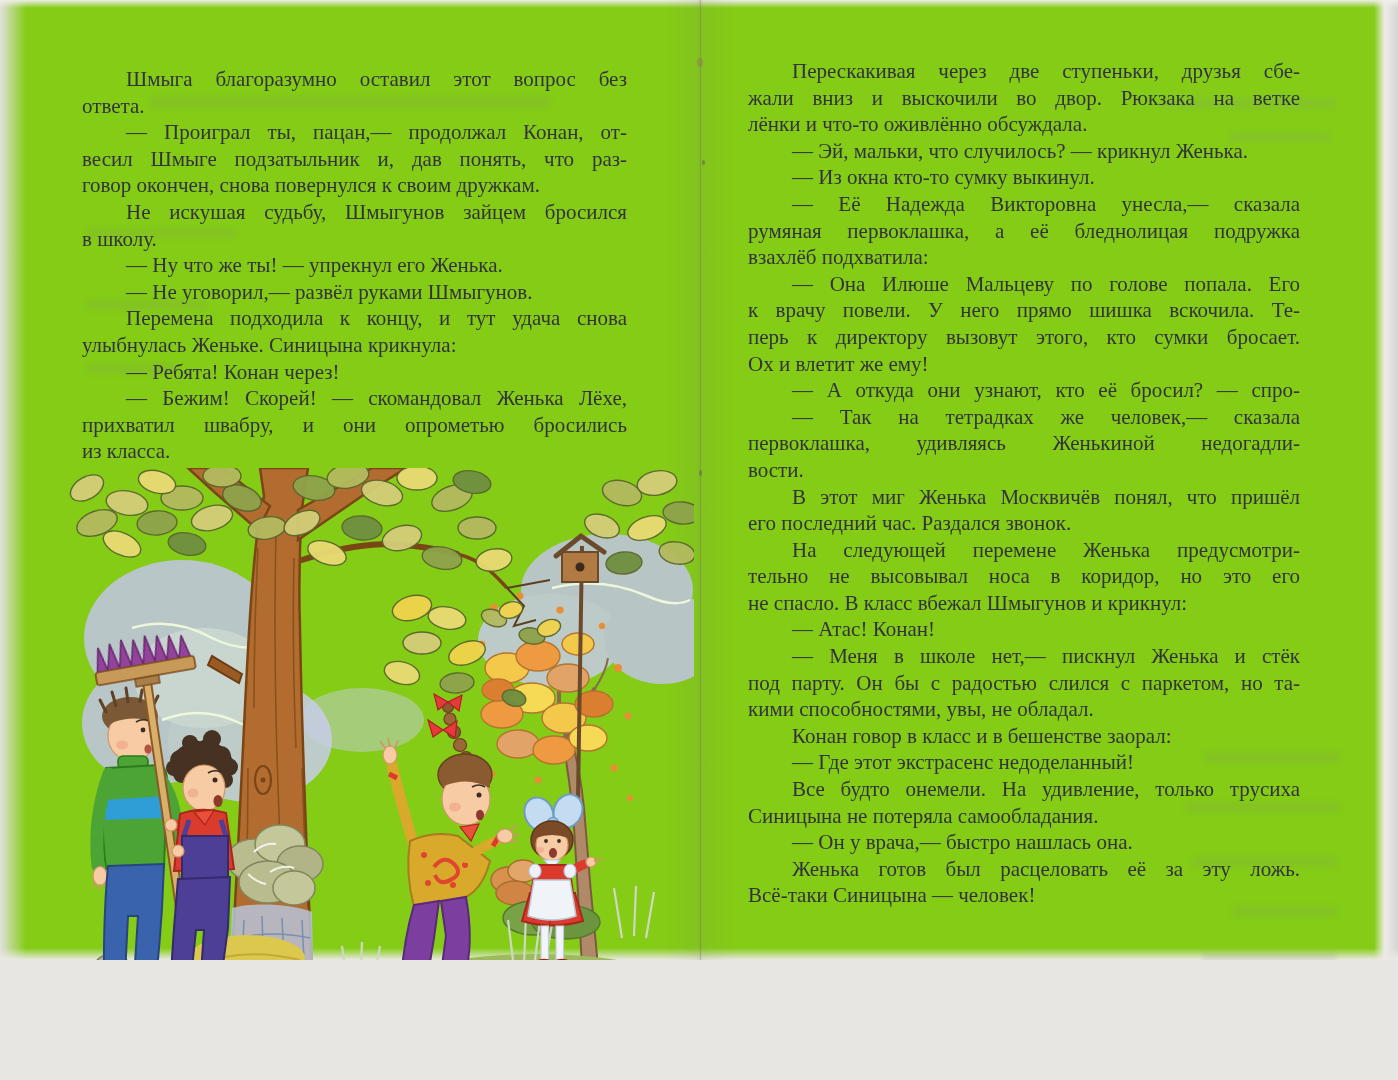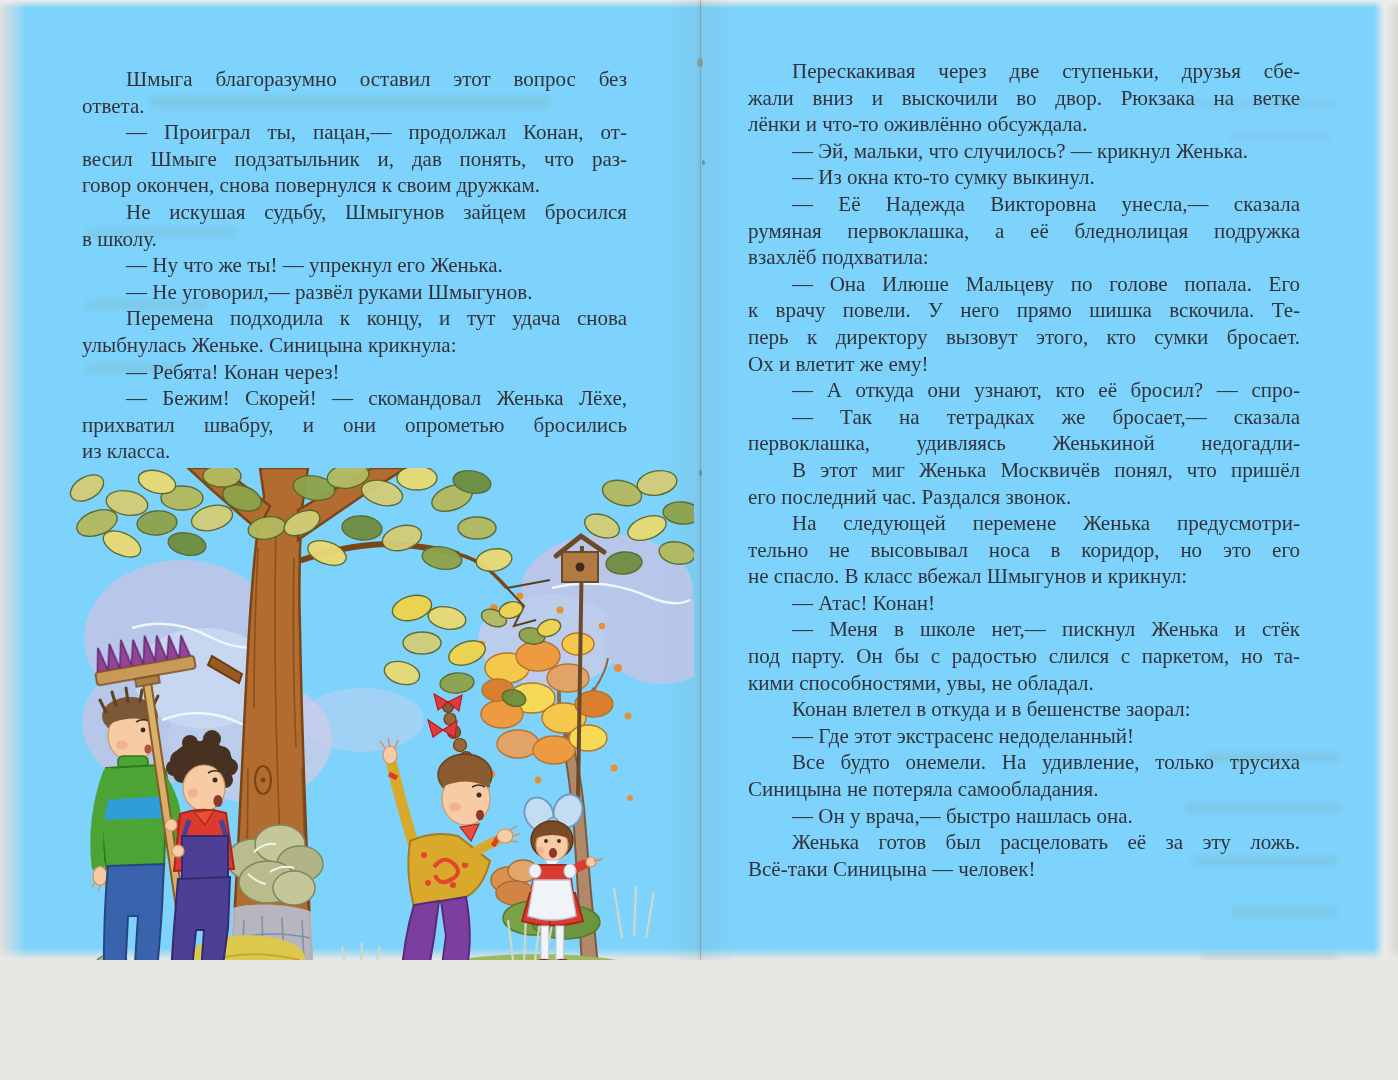--- a/index.html
+++ b/index.html
@@ -1,16 +1,16 @@
 <!DOCTYPE html>
 <html><head>
 <meta charset="utf-8">
 <style>
   html,body{margin:0;padding:0;background:#e8e6e3;}
-  .sheet{position:relative;width:1398px;height:960px;background:#7dd3fc;overflow:hidden;
+  .sheet{position:relative;width:1398px;height:960px;background:#84cc16;overflow:hidden;
          font-family:"Liberation Serif", serif;}
   .edge-left{position:absolute;left:0;top:0;bottom:0;width:26px;
              background:linear-gradient(90deg,#e2e0dc,rgba(250,249,247,0));}
   .edge-right{position:absolute;right:0;top:0;bottom:0;width:24px;
               background:linear-gradient(270deg,#d7d5d1,#eeece9 55%,rgba(250,249,247,0));}
   .edge-top{position:absolute;left:0;right:0;top:0;height:8px;
             background:linear-gradient(180deg,#efede9,rgba(250,249,247,0));}
   .edge-bottom{position:absolute;left:0;right:0;bottom:0;height:12px;
                background:linear-gradient(0deg,#ebe9e5,rgba(250,249,247,0));}
   .gutter{position:absolute;left:664px;top:0;width:72px;height:1080px;
@@ -80,32 +80,33 @@
       <div class="line ind">— Эй, мальки, что случилось? — крикнул Женька.</div>
       <div class="line ind">— Из окна кто-то сумку выкинул.</div>
       <div class="line ind fill">— Её Надежда Викторовна унесла,— сказала</div>
       <div class="line fill">румяная первоклашка, а её бледнолицая подружка</div>
       <div class="line">взахлёб подхватила:</div>
       <div class="line ind fill">— Она Илюше Мальцеву по голове попала. Его</div>
       <div class="line fill">к врачу повели. У него прямо шишка вскочила. Те-</div>
       <div class="line fill">перь к директору вызовут этого, кто сумки бросает.</div>
       <div class="line">Ох и влетит же ему!</div>
       <div class="line ind fill">— А откуда они узнают, кто её бросил? — спро-</div>
-      <div class="line ind fill">— Так на тетрадках же бросает,— сказала</div>
+      <div class="line ind fill">— Так на тетрадках же человек,— сказала</div>
       <div class="line fill">первоклашка, удивляясь Женькиной недогадли-</div>
+      <div class="line">вости.</div>
       <div class="line ind fill">В этот миг Женька Москвичёв понял, что пришёл</div>
       <div class="line">его последний час. Раздался звонок.</div>
       <div class="line ind fill">На следующей перемене Женька предусмотри-</div>
       <div class="line fill">тельно не высовывал носа в коридор, но это его</div>
       <div class="line">не спасло. В класс вбежал Шмыгунов и крикнул:</div>
       <div class="line ind">— Атас! Конан!</div>
       <div class="line ind fill">— Меня в школе нет,— пискнул Женька и стёк</div>
       <div class="line fill">под парту. Он бы с радостью слился с паркетом, но та-</div>
       <div class="line">кими способностями, увы, не обладал.</div>
-      <div class="line ind">Конан влетел в откуда и в бешенстве заорал:</div>
+      <div class="line ind">Конан говор в класс и в бешенстве заорал:</div>
       <div class="line ind">— Где этот экстрасенс недоделанный!</div>
       <div class="line ind fill">Все будто онемели. На удивление, только трусиха</div>
       <div class="line">Синицына не потеряла самообладания.</div>
       <div class="line ind">— Он у врача,— быстро нашлась она.</div>
       <div class="line ind fill">Женька готов был расцеловать её за эту ложь.</div>
       <div class="line">Всё-таки Синицына — человек!</div>
     </div>
 
   <div class="pagenum">61</div>
 

